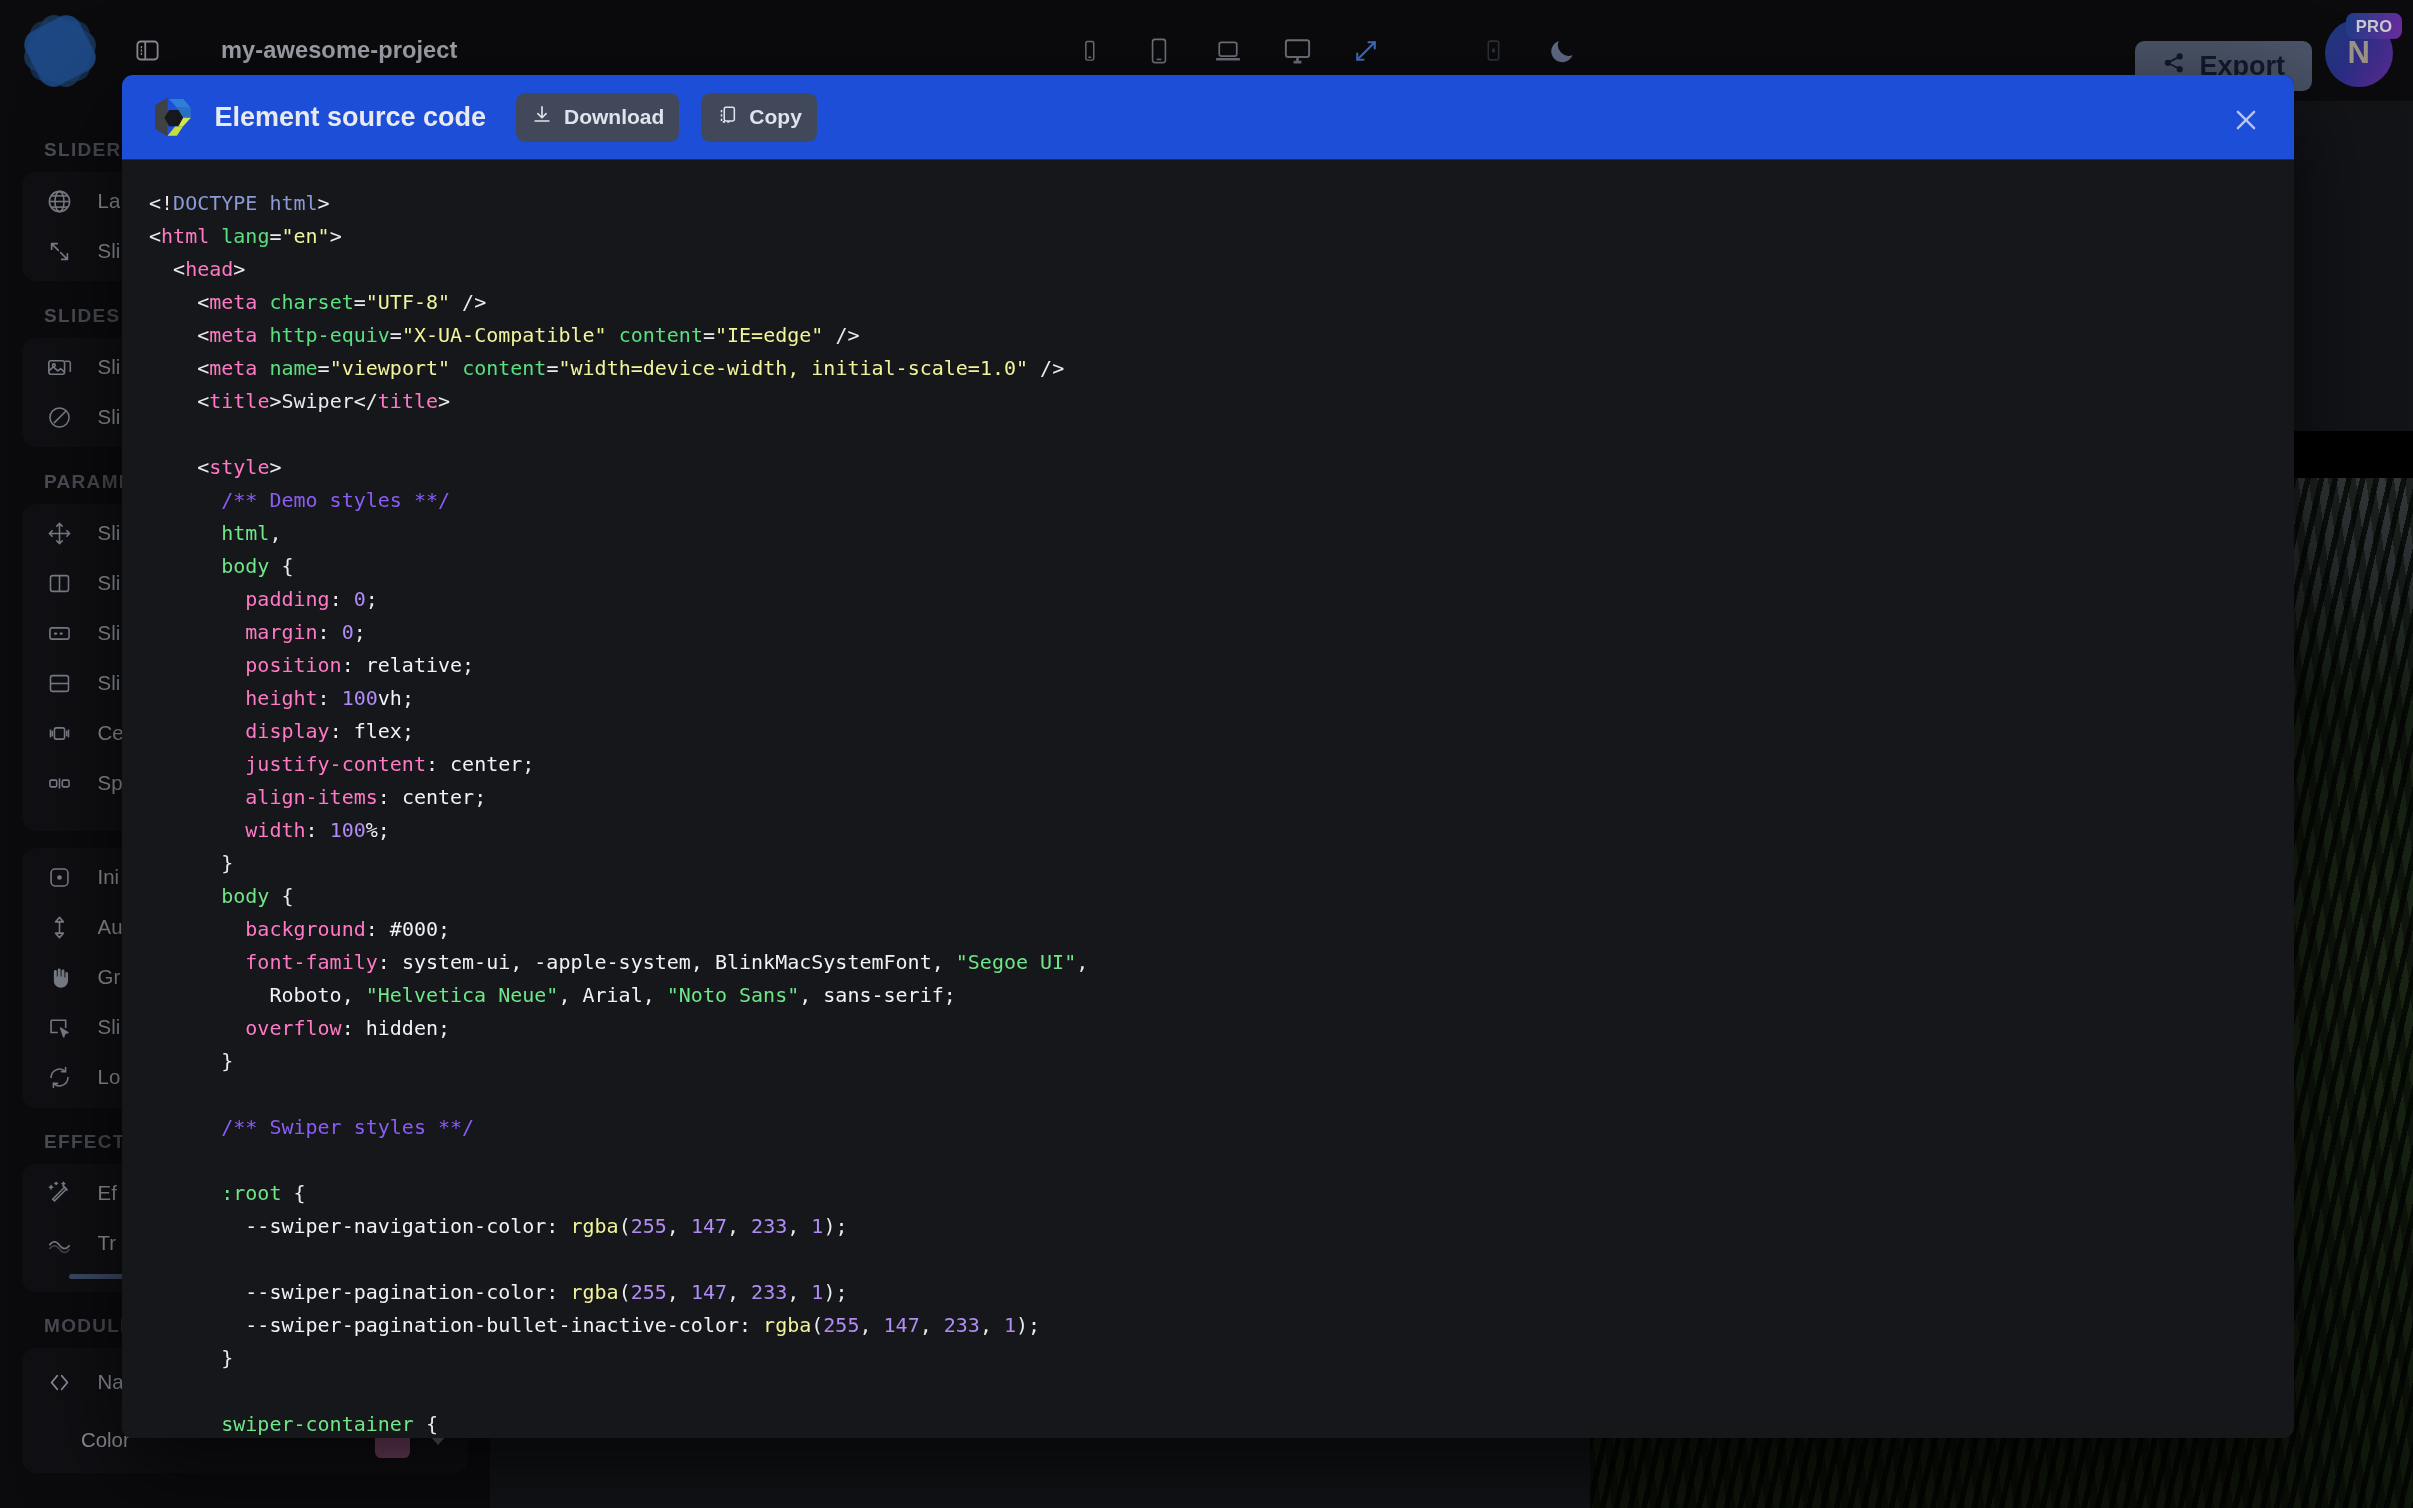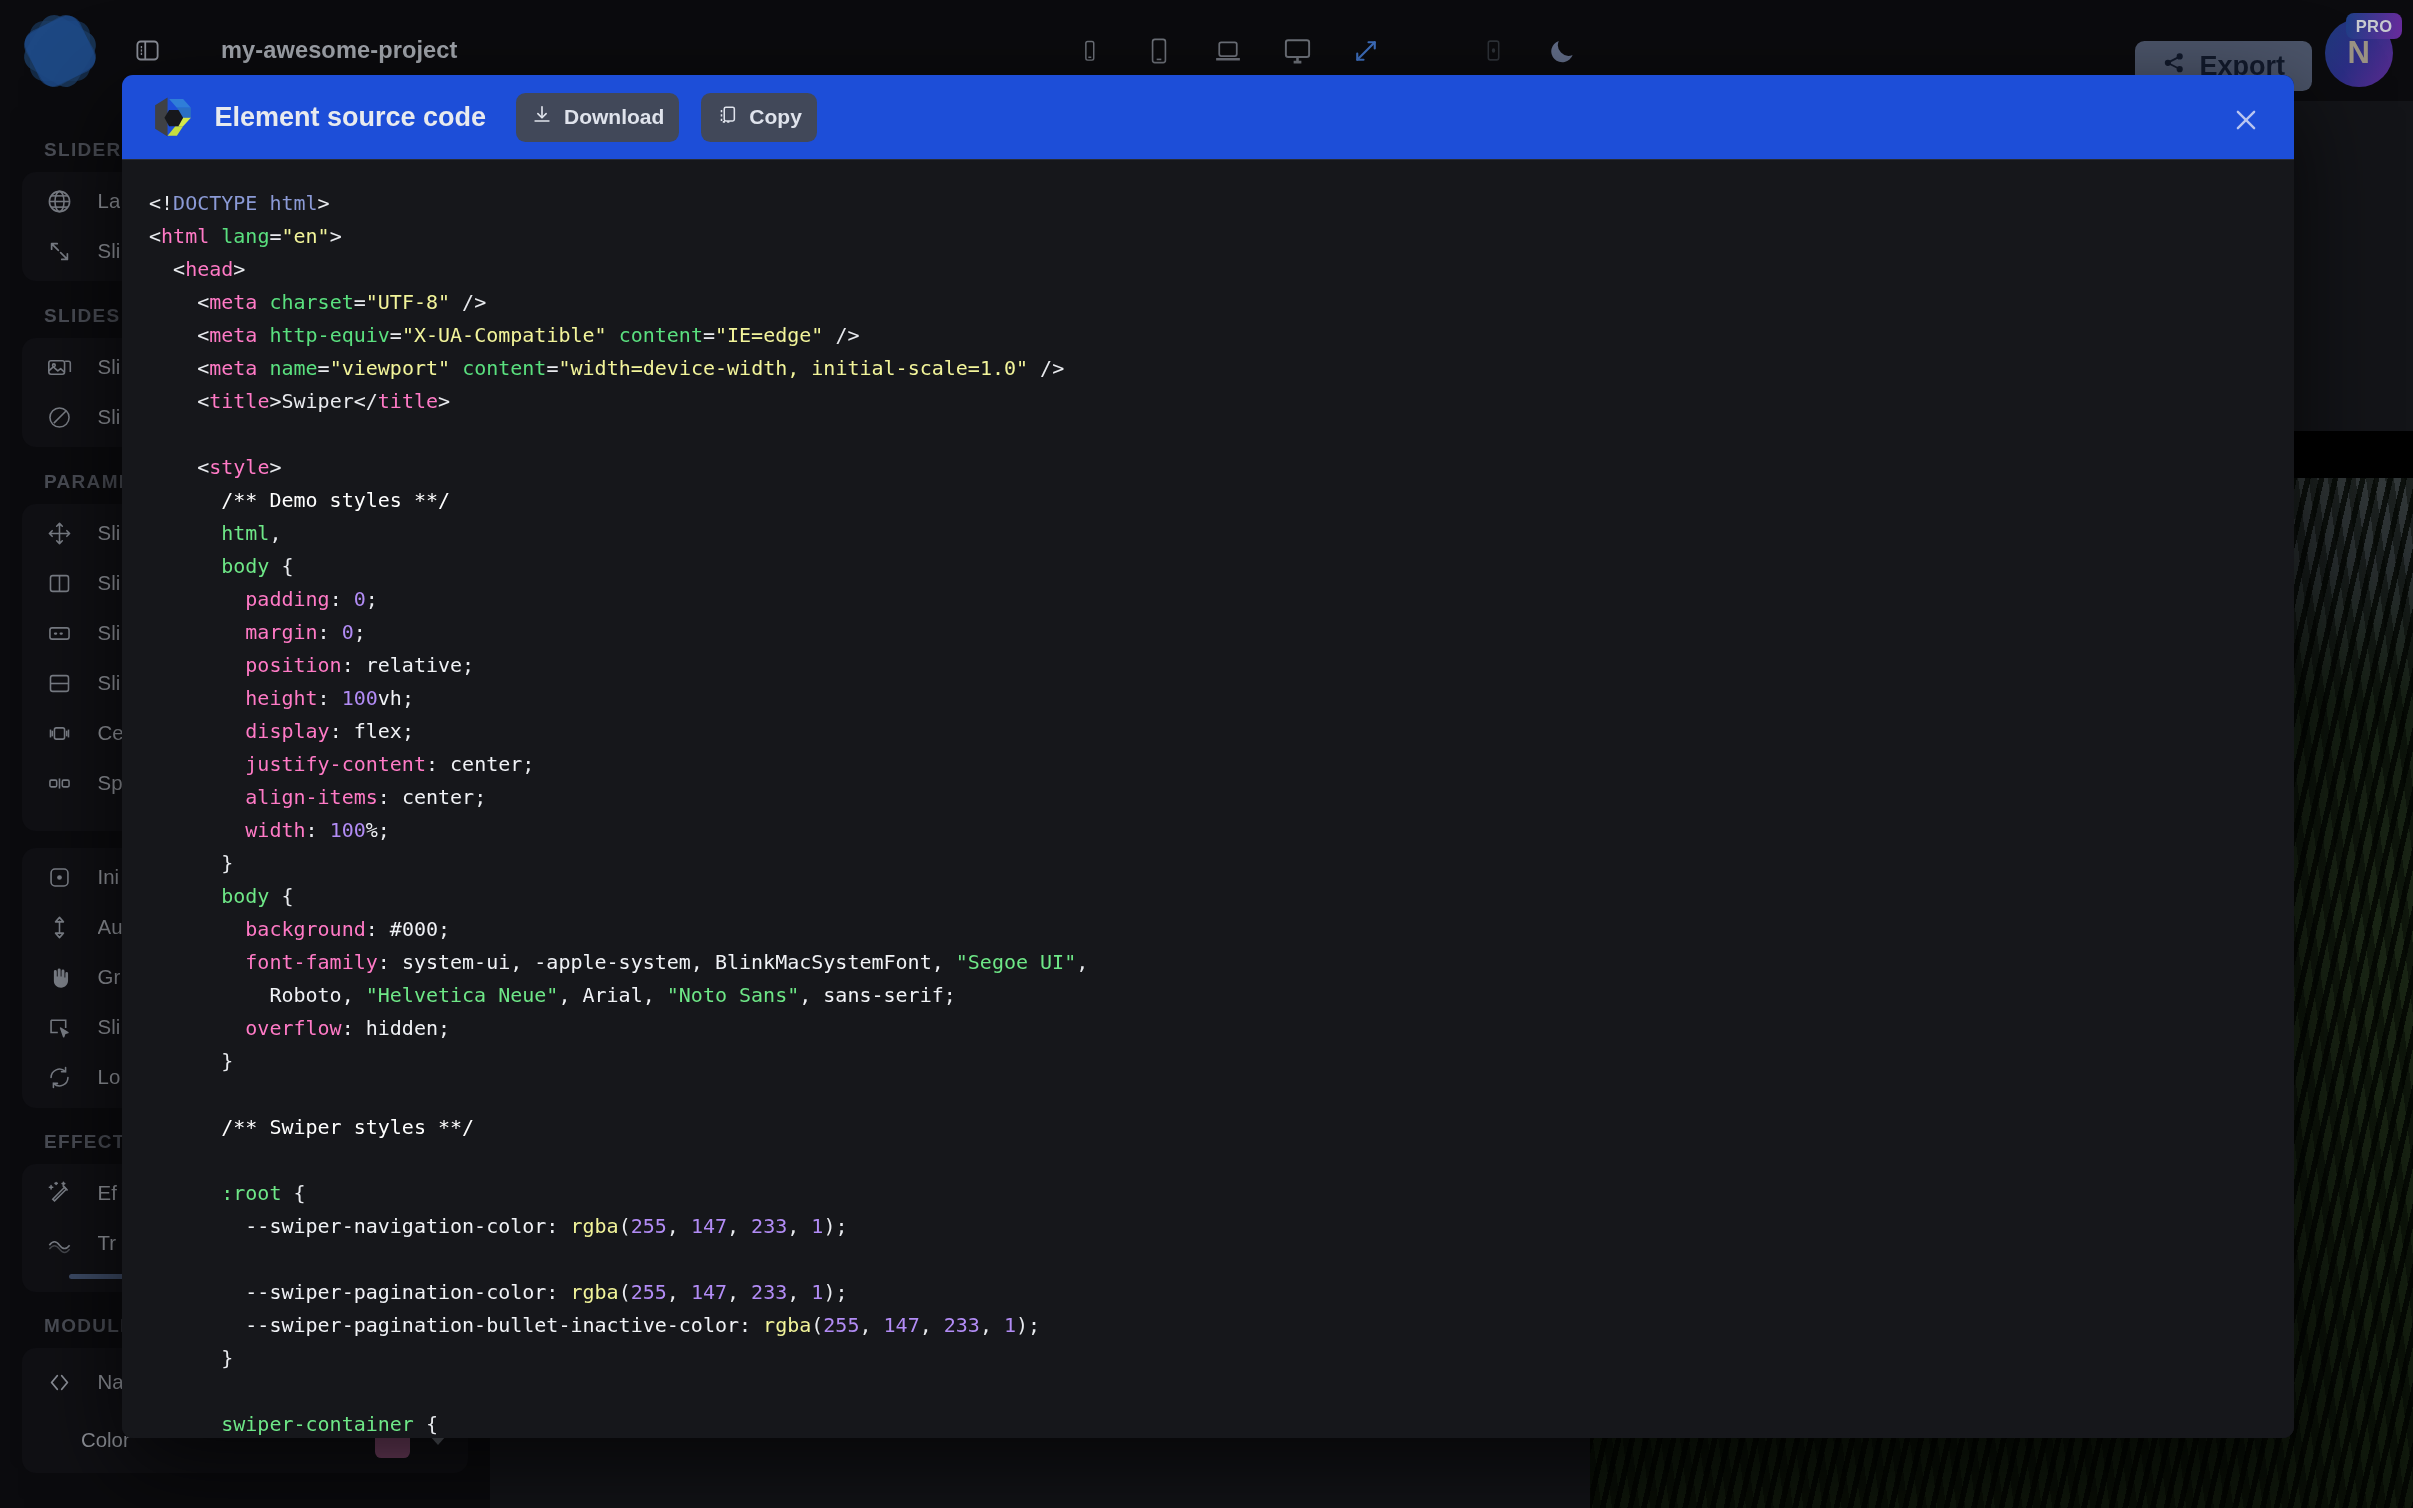--- a/index.html
+++ b/index.html
@@ -353,21 +353,21 @@
     white-space: pre;
   }
 
   
   .t-tag      { color: #ff7ac6; }
   .t-attr     { color: #5ae07f; }
   .t-str      { color: #f2f49a; }
   .t-punc     { color: #e8eaee; }
   .t-doctype  { color: #8b9ad6; }
   .t-text     { color: #e8eaee; }
-  .t-comment  { color: #ffffff; margin-top: 19px; }
+  .t-comment  { color: #8b5cf6; margin-top: 19px; }
   .t-sel      { color: #6ee787; }
   .t-prop     { color: #ff7ac6; }
   .t-val      { color: #f0f2f6; }
   .t-num      { color: #b28cf5; }
   .t-fn       { color: #f2f49a; }
   .t-cssstr   { color: #6ee787; }
   .t-var      { color: #f0f2f6; }
 </style>
 </head>
 <body>

